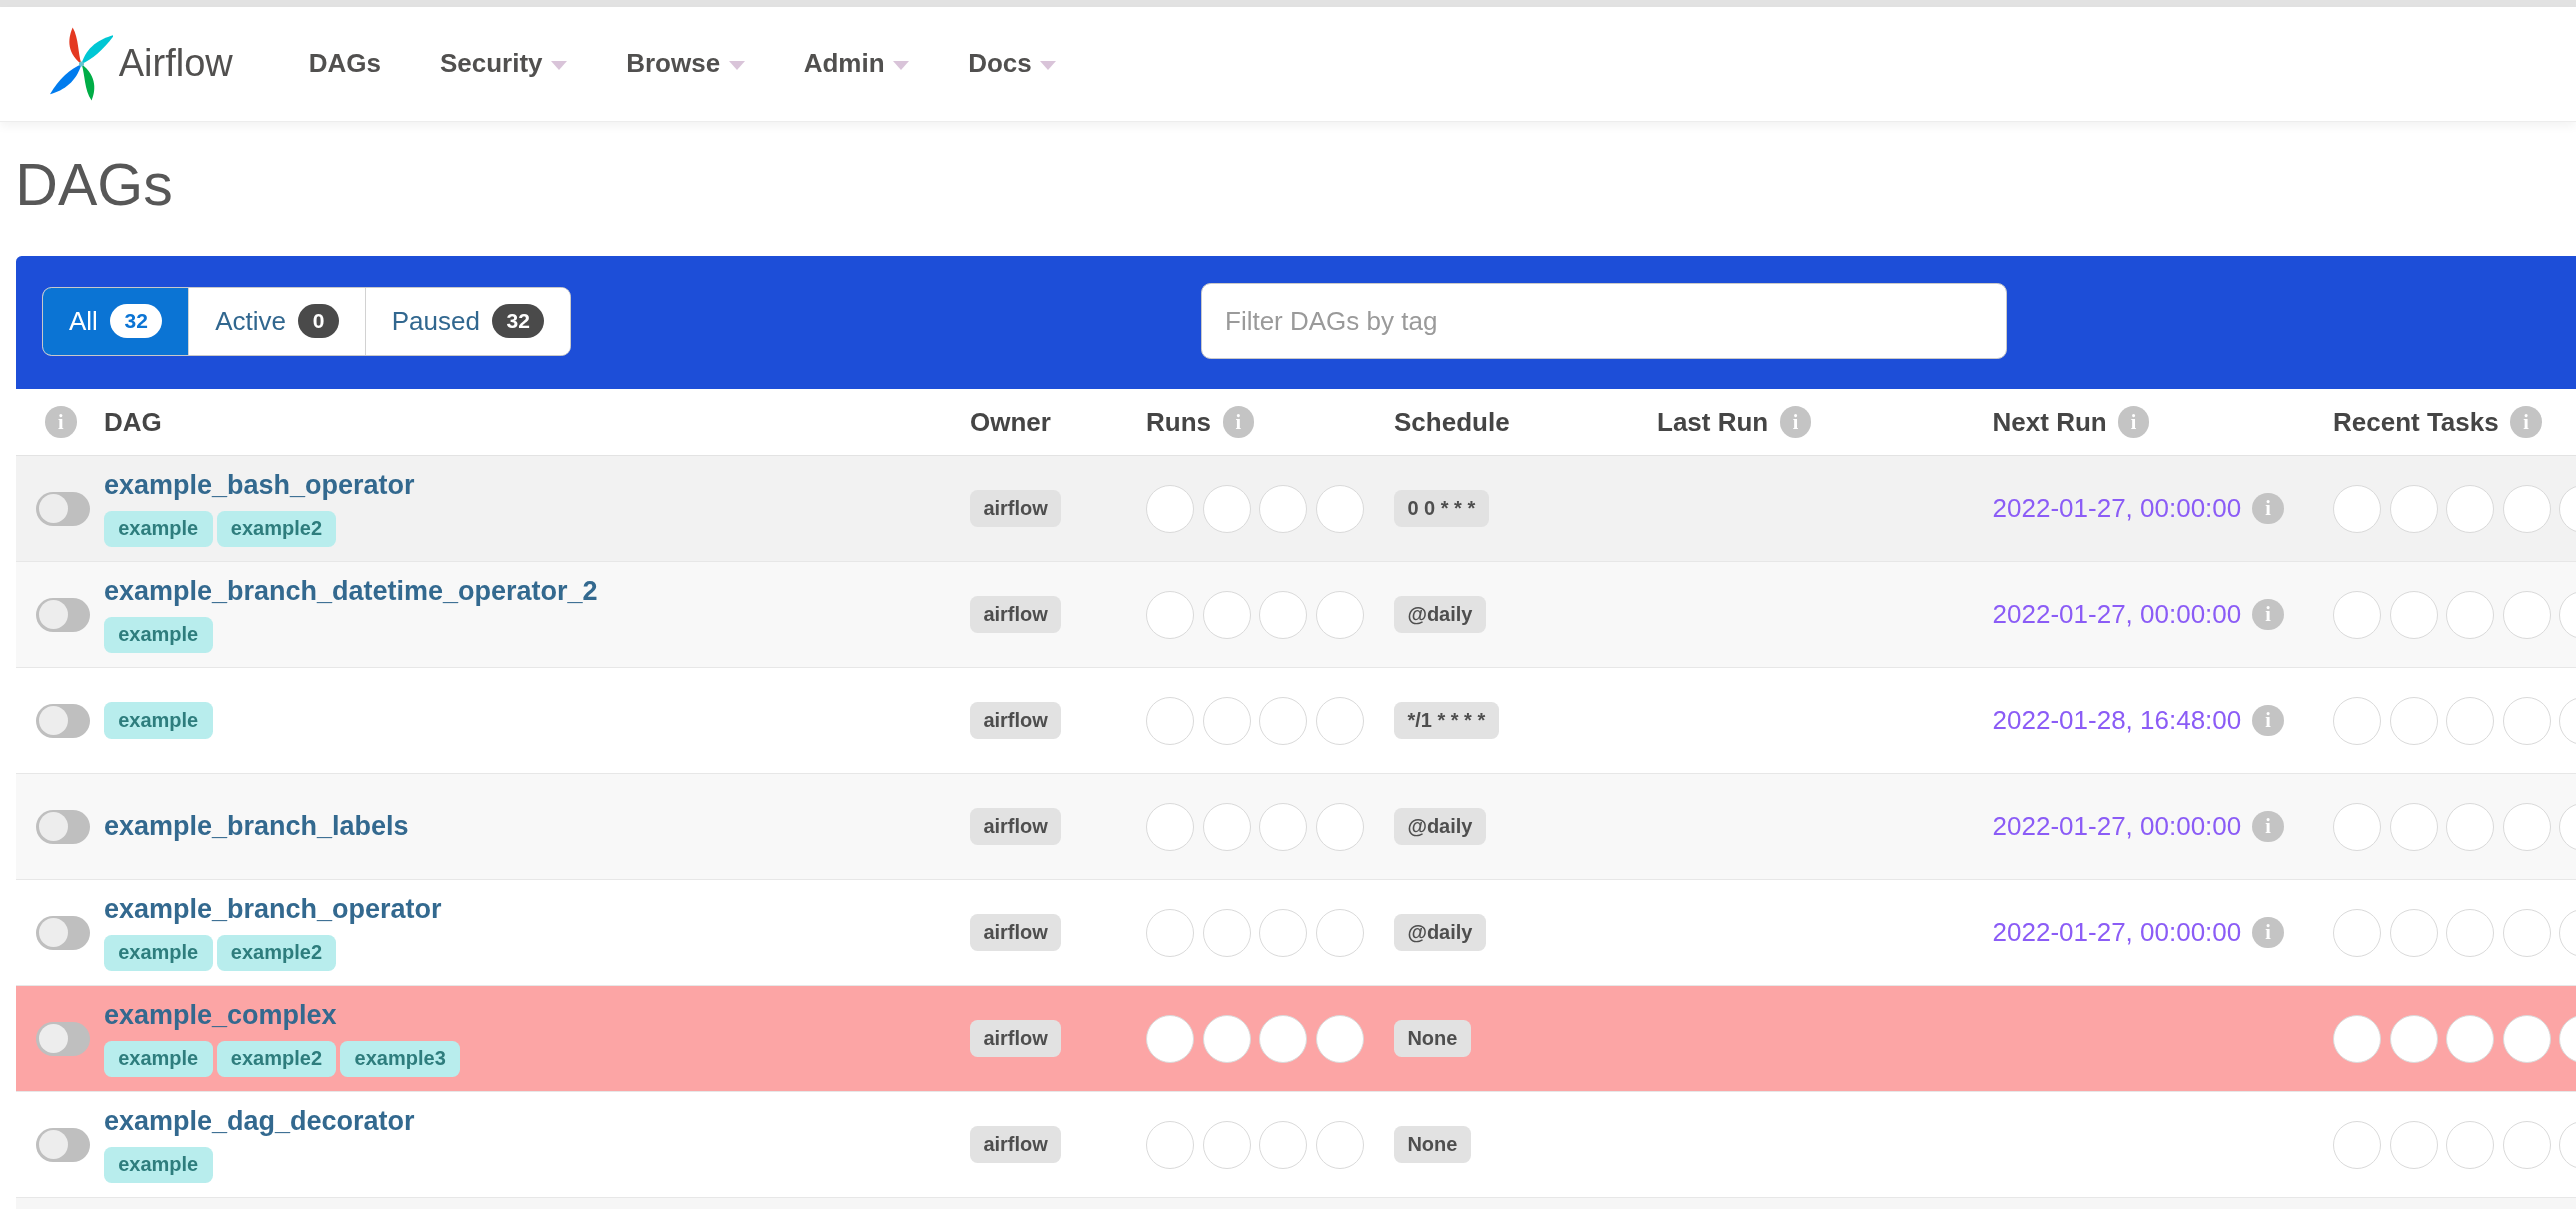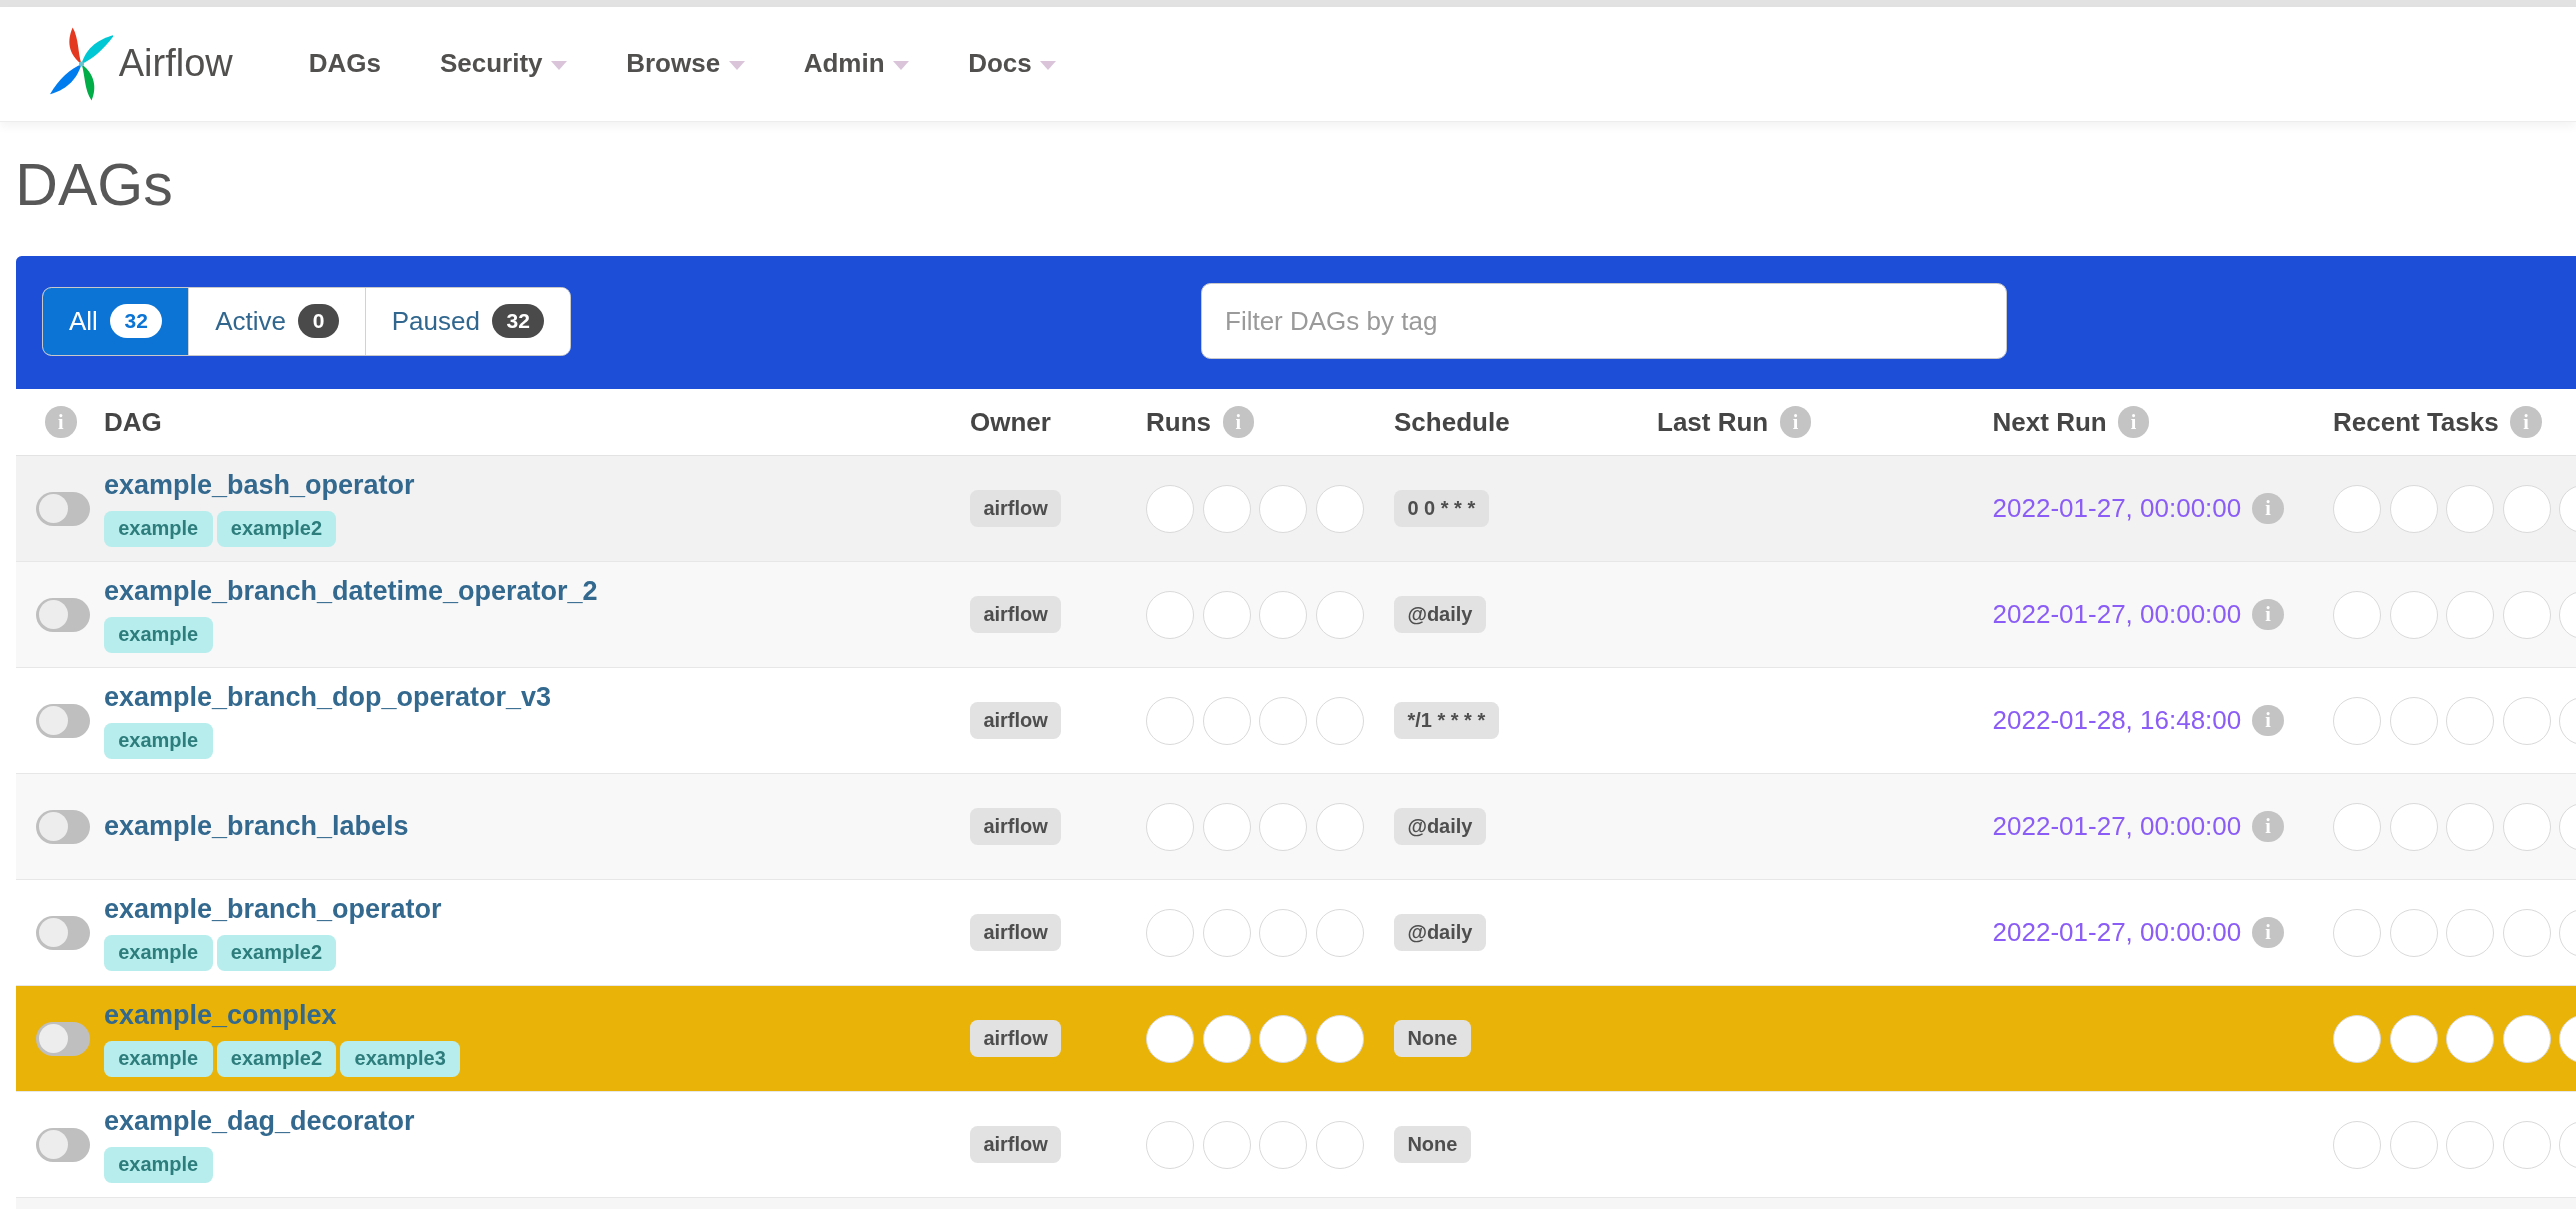--- a/index.html
+++ b/index.html
@@ -253,21 +253,20 @@
       </div>
   </div>
 
   <div class="row grid" style="background: rgb(255, 255, 255);">
     <div class="cell c-toggle">
       <div class="toggle">
         <div class="knob"></div>
       </div>
     </div>
     <div class="cell c-dag">
-      <a class="dag-name">example_branch_dop_operator_v3</a>
       <div class="tags">
           <span class="tag">example</span>
         </div>
     </div>
     <div class="cell">
         <span class="badge">airflow</span>
       </div>
     <div class="cell c-runs">
         <div class="circle"></div>
         <div class="circle"></div>
@@ -359,21 +358,21 @@
     </div>
     <div class="cell c-recent">
         <div class="circle"></div>
         <div class="circle"></div>
         <div class="circle"></div>
         <div class="circle"></div>
         <div class="circle"></div>
       </div>
   </div>
 
-  <div class="row grid" style="background: #eab308;">
+  <div class="row grid" style="background: #fca5a5;">
     <div class="cell c-toggle">
       <div class="toggle">
         <div class="knob"></div>
       </div>
     </div>
     <div class="cell c-dag">
       <a class="dag-name">example_complex</a>
       <div class="tags">
           <span class="tag">example</span>
           <span class="tag">example2</span>

